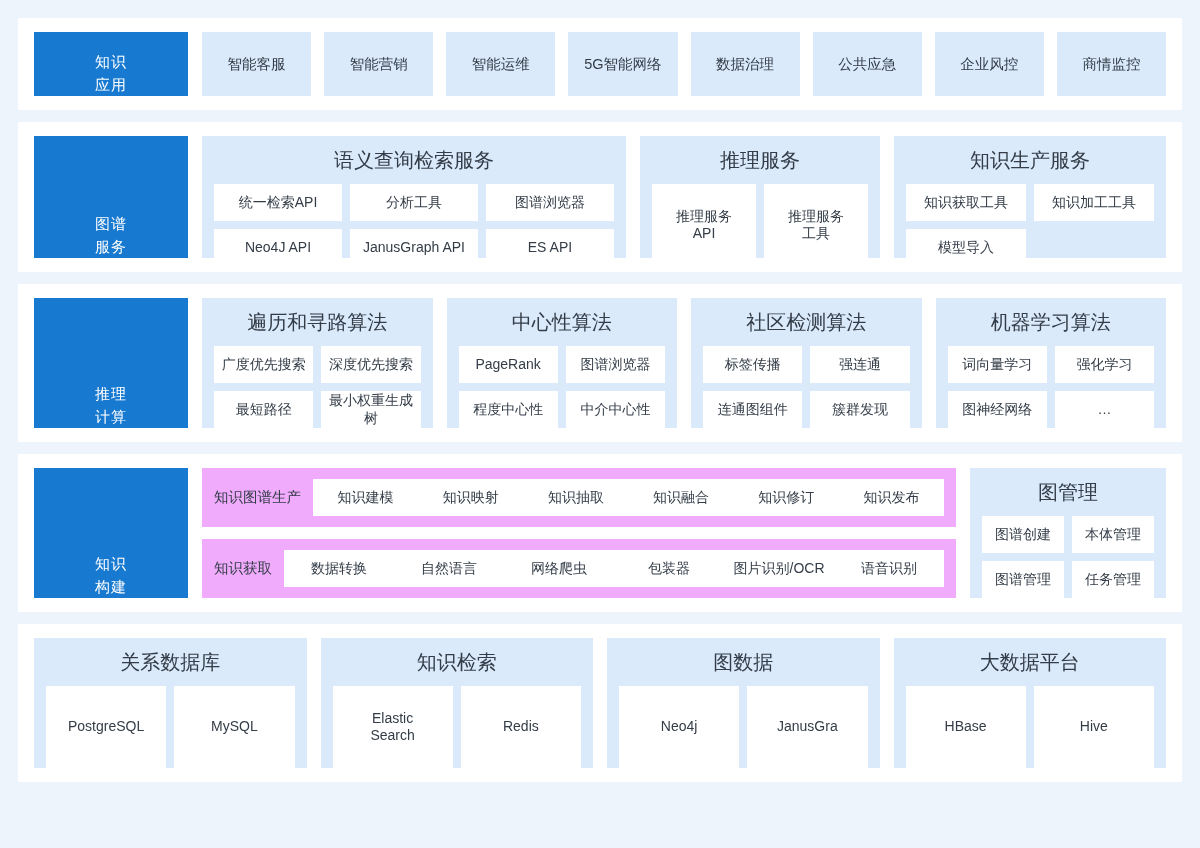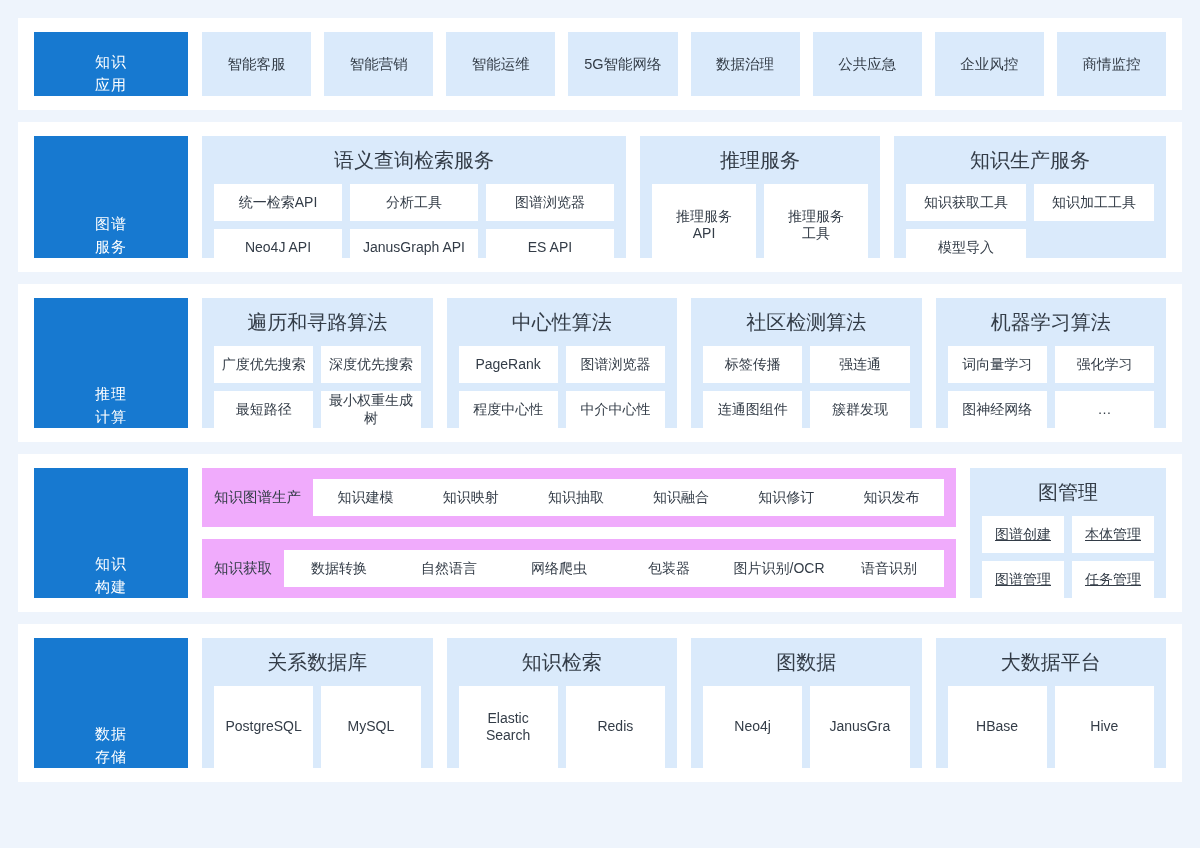--- a/index.html
+++ b/index.html
@@ -138,21 +138,21 @@
     color: #333c47;
     white-space: nowrap;
     flex: 0 0 auto;
   }
   .band-cells {
     flex: 1 1 auto;
     display: flex;
   }
   .band-cells .cell { flex: 1 1 0; height: 37px; }
   .p-graphmgmt { flex: 0 0 196px; }
-  .p-graphmgmt .cell { flex: 0 0 calc((100% - 8px) / 2); height: 37px; text-decoration: underline; }
+  .p-graphmgmt .cell { flex: 0 0 calc((100% - 8px) / 2); height: 37px; }
 
   
   .row-store { height: 158px; }
   .row-store .panel { flex: 1 1 0; }
   .row-store .cell { flex: 0 0 calc((100% - 8px) / 2); height: 82px; }
 </style>
 </head>
 <body>
 
 <div class="arch">
@@ -307,24 +307,20 @@
           <div class="cell">本体管理</div>
           <div class="cell">图谱管理</div>
           <div class="cell">任务管理</div>
         </div>
       </div>
 
     </div>
   </section>
 
   <section class="row row-store">
-    <div class="row-label">
-      <span>数据</span>
-      <span>存储</span>
-    </div>
     <div class="row-body">
 
       <div class="panel">
         <div class="panel-title">关系数据库</div>
         <div class="panel-grid">
           <div class="cell">PostgreSQL</div>
           <div class="cell">MySQL</div>
         </div>
       </div>
 

